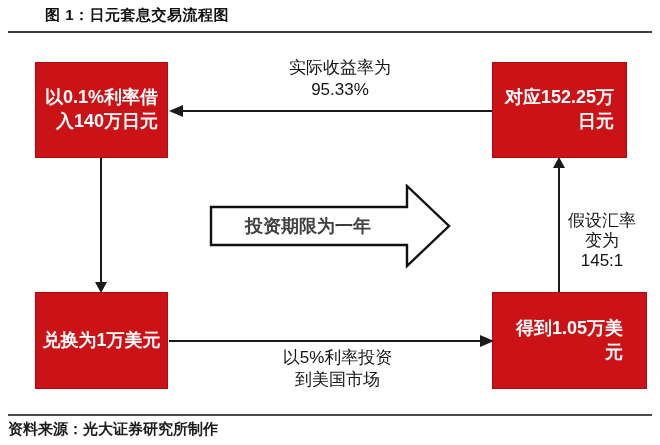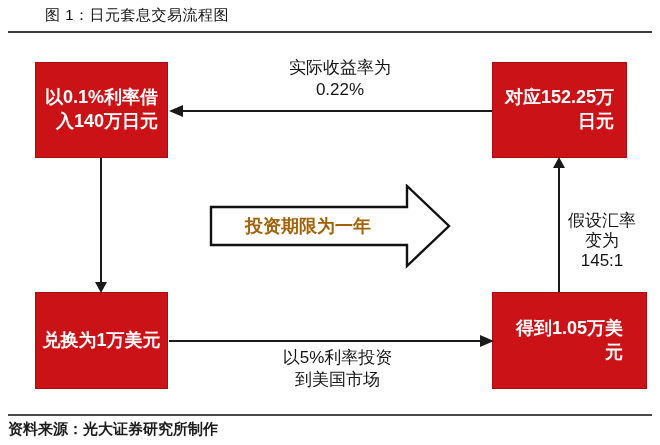--- a/index.html
+++ b/index.html
@@ -7,21 +7,21 @@
     --line-dark:#1A1A1A;
   }
   html,body{margin:0;padding:0;background:#fff;}
   .canvas{
     position:relative;width:660px;height:445px;background:#ffffff;
     font-family:"Liberation Sans","DejaVu Sans",sans-serif;
     color:#111;overflow:hidden;
   }
   .page-title{
     position:absolute;left:8px;top:6px;
-    font-size:15px;font-weight:normal;color:#101010;letter-spacing:0.5px;padding-left:37px;
+    font-size:15px;font-weight:bold;color:#101010;letter-spacing:0.5px;padding-left:37px;
   }
   .rule{
     position:absolute;background:#3d3d3d;height:2px;
   }
   .rule.title-rule{left:8px;top:31px;width:644px;}
   .rule.footer-rule{left:8px;top:414px;width:644px;background:#4a4a4a;}
   .box{
     position:absolute;background:var(--box-red);
     color:#ffffff;font-weight:bold;font-size:18px;line-height:1.33;
     display:flex;align-items:center;justify-content:center;
@@ -49,21 +49,21 @@
   .line-right{left:558px;top:168px;height:124px;}
   .ah{position:absolute;width:0;height:0;}
   .ah.west{left:169px;top:105px;border-right:14px solid var(--line-dark);border-top:6px solid transparent;border-bottom:6px solid transparent;}
   .ah.south{left:95px;top:282px;border-top:11px solid var(--line-dark);border-left:6px solid transparent;border-right:6px solid transparent;}
   .ah.east{left:480px;top:335px;border-left:14px solid var(--line-dark);border-top:6px solid transparent;border-bottom:6px solid transparent;}
   .ah.north{left:553px;top:157px;border-bottom:11px solid var(--line-dark);border-left:6px solid transparent;border-right:6px solid transparent;}
   .big-arrow{position:absolute;left:209px;top:184px;width:243px;height:86px;}
   .big-arrow-label{
     position:absolute;left:209px;top:206px;width:198px;height:40px;
     display:flex;align-items:center;justify-content:center;
-    font-size:18px;font-weight:bold;color:#a16207;
+    font-size:18px;font-weight:bold;color:#404040;
   }
   .source-note{
     position:absolute;left:8px;top:420px;
     font-size:15px;font-weight:bold;color:#1c1c1c;
   }
 </style>
 </head>
 <body>
 
 <div class="canvas">
@@ -75,21 +75,21 @@
 入140万日元</div>
   <div class="box tr">对应152.25万
 日元</div>
   <div class="box bl">兑换为1万美元</div>
   <div class="box br">得到1.05万美
 元</div>
 
   <div class="hline line-top"></div>
   <div class="ah west"></div>
   <div class="lbl top">实际收益率为
-0.22%</div>
+95.33%</div>
 
   <div class="vline line-left"></div>
   <div class="ah south"></div>
 
   <svg class="big-arrow" viewBox="0 0 243 86">
     <polygon points="2,23 198,23 198,2 240,42 198,82 198,61 2,61" fill="#ffffff" stroke="#111111" stroke-width="2.4" stroke-linejoin="miter"></polygon>
   </svg>
   <div class="big-arrow-label">投资期限为一年</div>
 
   <div class="vline line-right"></div>

